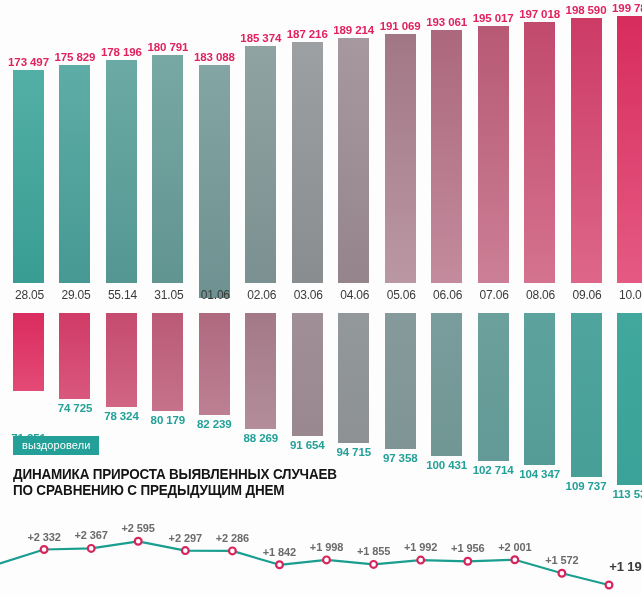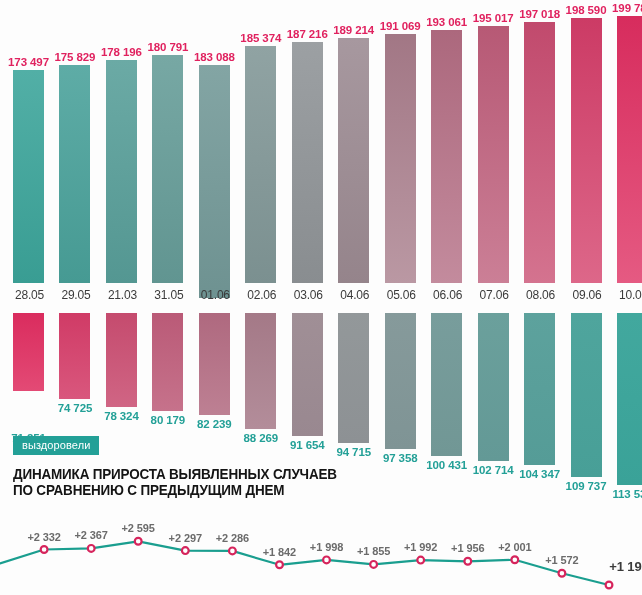--- a/index.html
+++ b/index.html
@@ -190,21 +190,21 @@
           <div class="bar-top" style="height: 267px; background: linear-gradient(rgb(215, 44, 93), rgb(229, 90, 130));"></div>
           <div class="bar-top-label" style="bottom: 269px; color: rgb(224, 34, 95);">199 785</div>
         </div>
       </div>
   </div>
 
 
   <div id="date-axis">
       <div class="date-label" style="left: 13px;">28.05</div>
       <div class="date-label" style="left: 59.4615px;">29.05</div>
-      <div class="date-label" style="left: 105.923px;">21.03</div>
+      <div class="date-label" style="left: 105.923px;">55.14</div>
       <div class="date-label" style="left: 152.385px;">31.05</div>
       <div class="date-label" style="left: 198.846px;">01.06</div>
       <div class="date-label" style="left: 245.308px;">02.06</div>
       <div class="date-label" style="left: 291.769px;">03.06</div>
       <div class="date-label" style="left: 338.231px;">04.06</div>
       <div class="date-label" style="left: 384.692px;">05.06</div>
       <div class="date-label" style="left: 431.154px;">06.06</div>
       <div class="date-label" style="left: 477.615px;">07.06</div>
       <div class="date-label" style="left: 524.077px;">08.06</div>
       <div class="date-label" style="left: 570.538px;">09.06</div>

